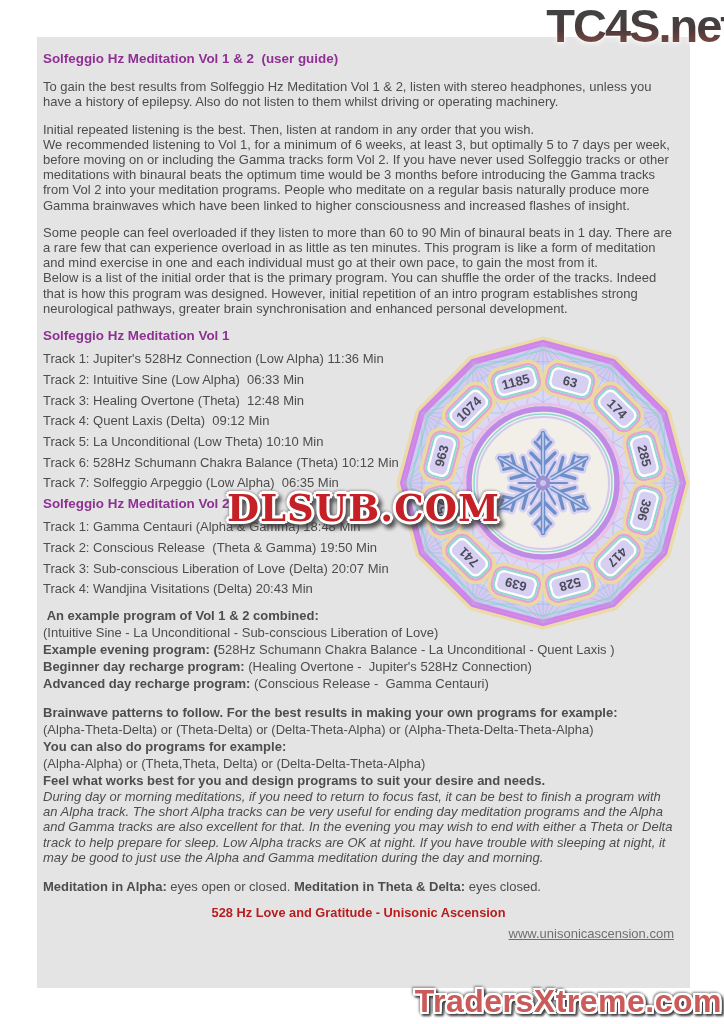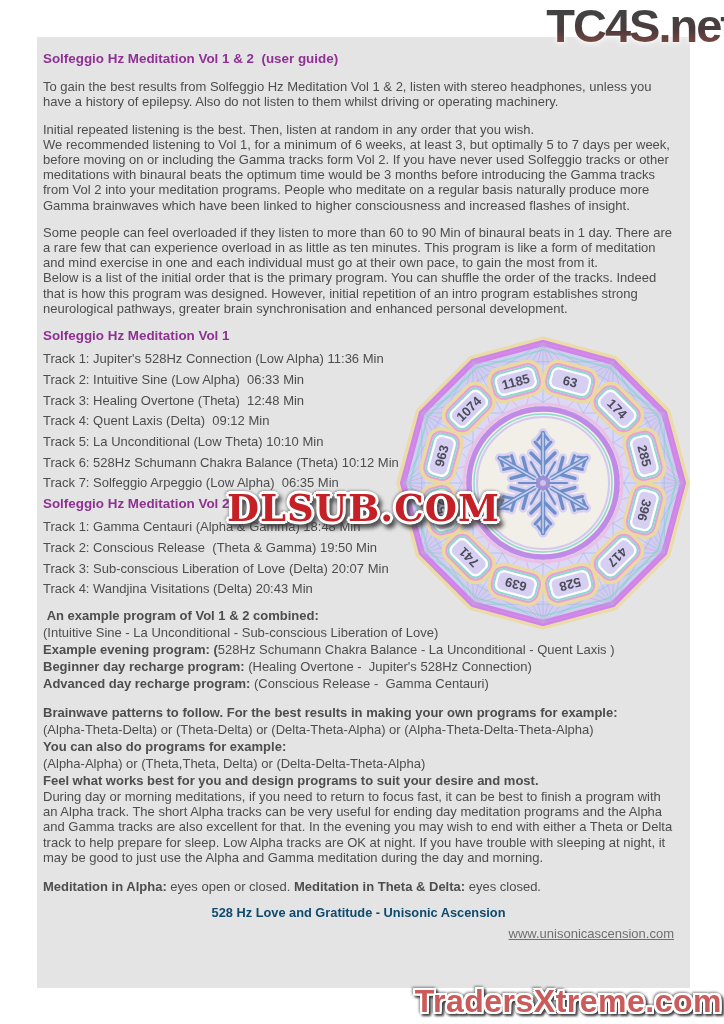--- a/index.html
+++ b/index.html
@@ -18,24 +18,24 @@
     color:#8f3193;font-weight:bold;font-size:13.4px;
     margin:4px 0 13px;white-space:pre-wrap;
   }
   .para{white-space:pre-wrap;margin:0 0 12px;}
   .vol-heading{color:#8f3193;font-weight:bold;font-size:13.4px;margin:5px 0 8px;}
   .track-list{margin:0 0 4px;}
   .track-line{white-space:pre-wrap;margin:0 0 5.3px;line-height:15.4px;}
   .x-line{white-space:pre-wrap;line-height:17px;}
   .example-block{margin-top:10px;}
   .brainwave-block{margin-top:12px;}
-  .brain-para{margin:0;}
+  .brain-para{margin:0;font-style:italic;}
   .meditation-line{margin-top:13px;}
   .footer-tagline{
-    text-align:center;color:#0c4a6e;font-weight:bold;font-size:12.8px;margin-top:10px;
+    text-align:center;color:#b91c1c;font-weight:bold;font-size:12.8px;margin-top:10px;
   }
   .footer-url{text-align:right;color:#6f6f6f;font-size:13px;margin-top:6px;text-decoration:underline;}
   .mandala{position:absolute;left:390px;top:330px;width:306px;height:306px;}
   
   .wm-top{
     position:absolute;top:-2px;right:-10px;
     font-size:47px;font-weight:bold;letter-spacing:-2px;white-space:nowrap;
     background:linear-gradient(180deg,#424242 30%,#4c3b3b 58%,#774642 82%,#8a5a50 100%);
     -webkit-background-clip:text;background-clip:text;color:transparent;
     filter:drop-shadow(0 0 1px rgba(255,255,255,.95)) drop-shadow(0 1px 3px rgba(255,255,255,.8));
@@ -97,21 +97,21 @@
       <div class="x-line"><b>Example evening program: (</b><span>528Hz Schumann Chakra Balance - La Unconditional - Quent Laxis )</span></div>
       <div class="x-line"><b>Beginner day recharge program: </b><span>(Healing Overtone -  Jupiter's 528Hz Connection)</span></div>
       <div class="x-line"><b>Advanced day recharge program: </b><span>(Conscious Release -  Gamma Centauri)</span></div>
     </div>
 
     <div class="brainwave-block">
       <div class="x-line"><b>Brainwave patterns to follow. For the best results in making your own programs for example:</b></div>
       <div class="x-line"><span>(Alpha-Theta-Delta) or (Theta-Delta) or (Delta-Theta-Alpha) or (Alpha-Theta-Delta-Theta-Alpha)</span></div>
       <div class="x-line"><b>You can also do programs for example:</b></div>
       <div class="x-line"><span>(Alpha-Alpha) or (Theta,Theta, Delta) or (Delta-Delta-Theta-Alpha)</span></div>
-      <div class="x-line"><b>Feel what works best for you and design programs to suit your desire and most.</b></div>
+      <div class="x-line"><b>Feel what works best for you and design programs to suit your desire and needs.</b></div>
       <p class="para brain-para">During day or morning meditations, if you need to return to focus fast, it can be best to finish a program with an Alpha track. The short Alpha tracks can be very useful for ending day meditation programs and the Alpha and Gamma tracks are also excellent for that. In the evening you may wish to end with either a Theta or Delta track to help prepare for sleep. Low Alpha tracks are OK at night. If you have trouble with sleeping at night, it may be good to just use the Alpha and Gamma meditation during the day and morning.</p>
     </div>
 
     <div class="x-line meditation-line"><b>Meditation in Alpha:</b><span> eyes open or closed. </span><b>Meditation in Theta &amp; Delta:</b><span> eyes closed.</span></div>
 
     <div class="footer-tagline">528 Hz Love and Gratitude - Unisonic Ascension</div>
     <div class="footer-url">www.unisonicascension.com</div>
   </div>
 </div>
 

